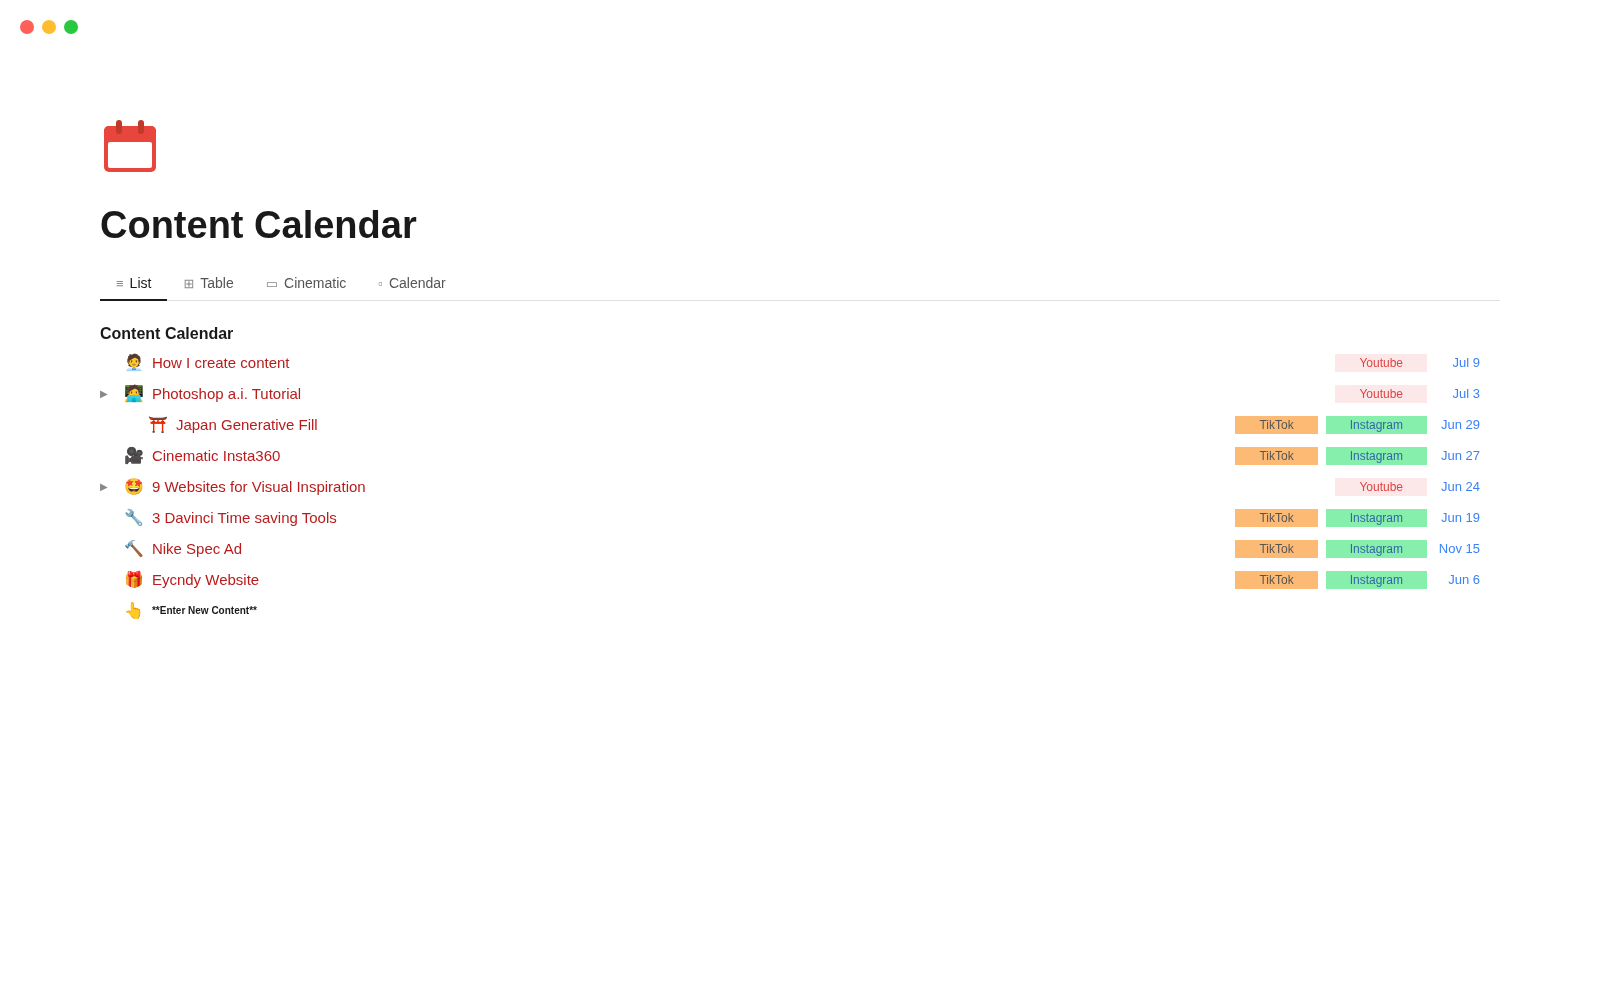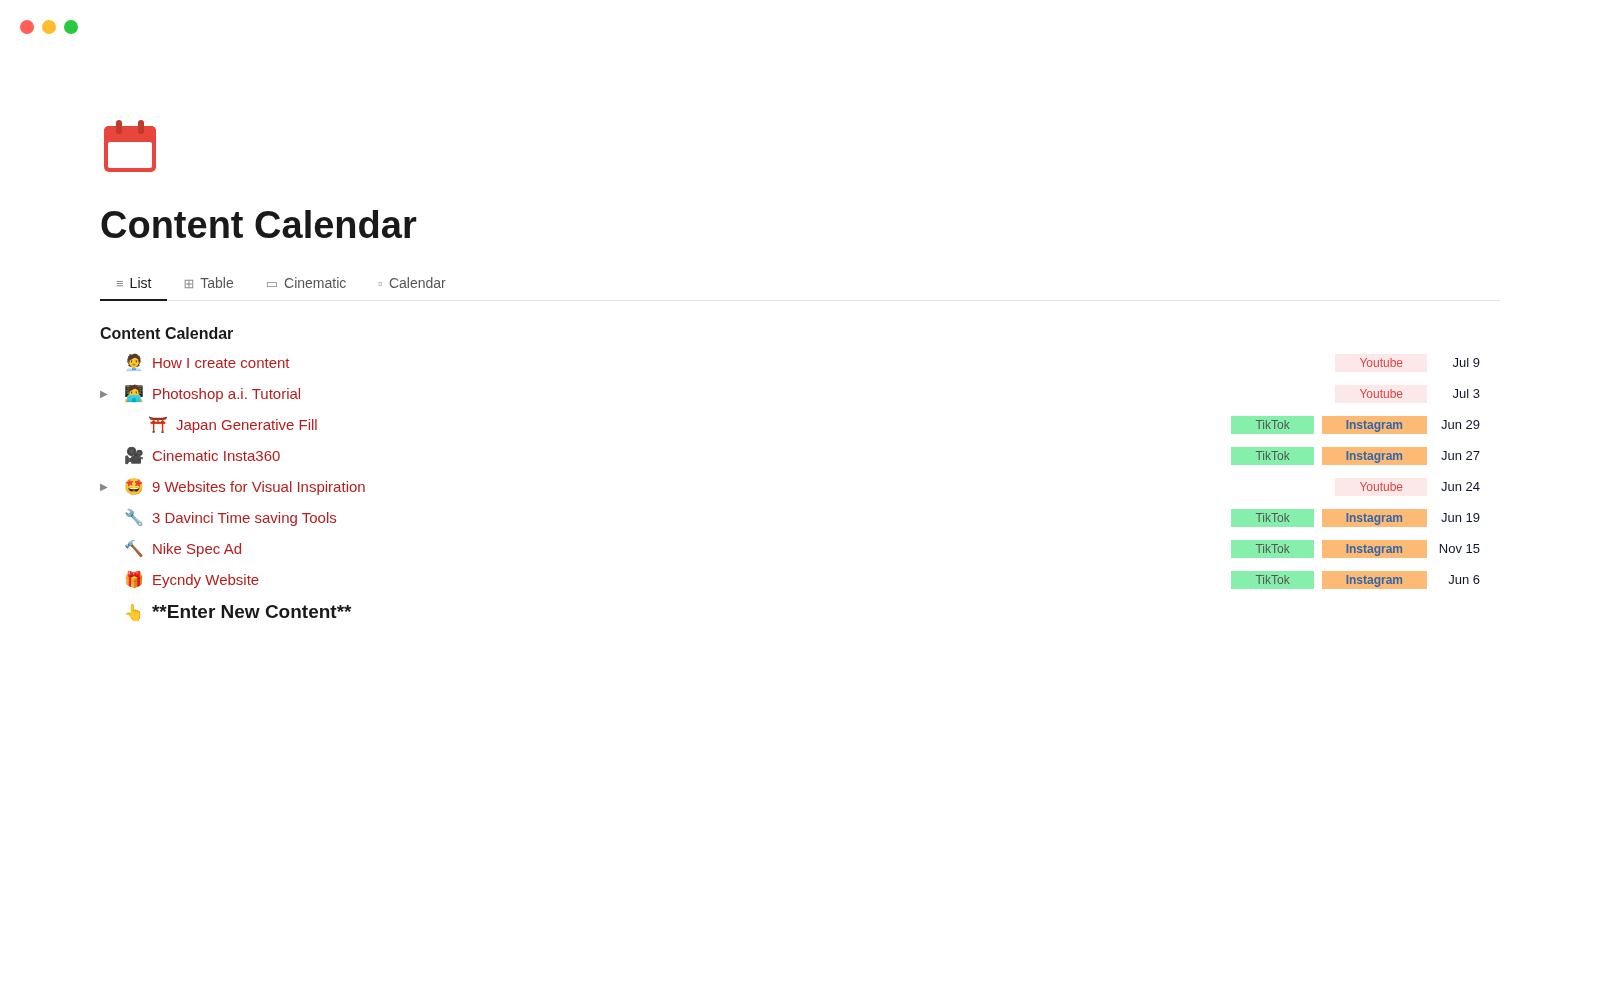--- a/index.html
+++ b/index.html
@@ -137,51 +137,50 @@
 
     .row-right {
       display: flex;
       align-items: center;
       gap: 8px;
       margin-right: 20px;
     }
 
     .row-date {
       font-size: 13px;
-      color: #0f172a;
+      color: #3b82f6;
       min-width: 45px;
       text-align: right;
     }
 
     
     .badge {
       padding: 2px 24px;
       border-radius: 0;
       font-size: 12px;
       font-weight: 500;
     }
 
     .badge-youtube {
       background: #fce8e8;
       color: #d44;
     }
 
     .badge-tiktok {
+      background: #fdba74;
+      color: #555;
+    }
+
+    .badge-instagram {
       background: #86efac;
-      color: #555;
-    }
-
-    .badge-instagram {
-      background: #fdba74;
       color: #3366aa;
-      font-weight: bold;
     }
 
     .enter-new {
-      font-size: 19px;
+      font-size: 10px;
       color: #1a1a1a;
       font-weight: 600;
     }
 
     
     .indented {
       padding-left: 24px;
     }
   </style>
 </head>

